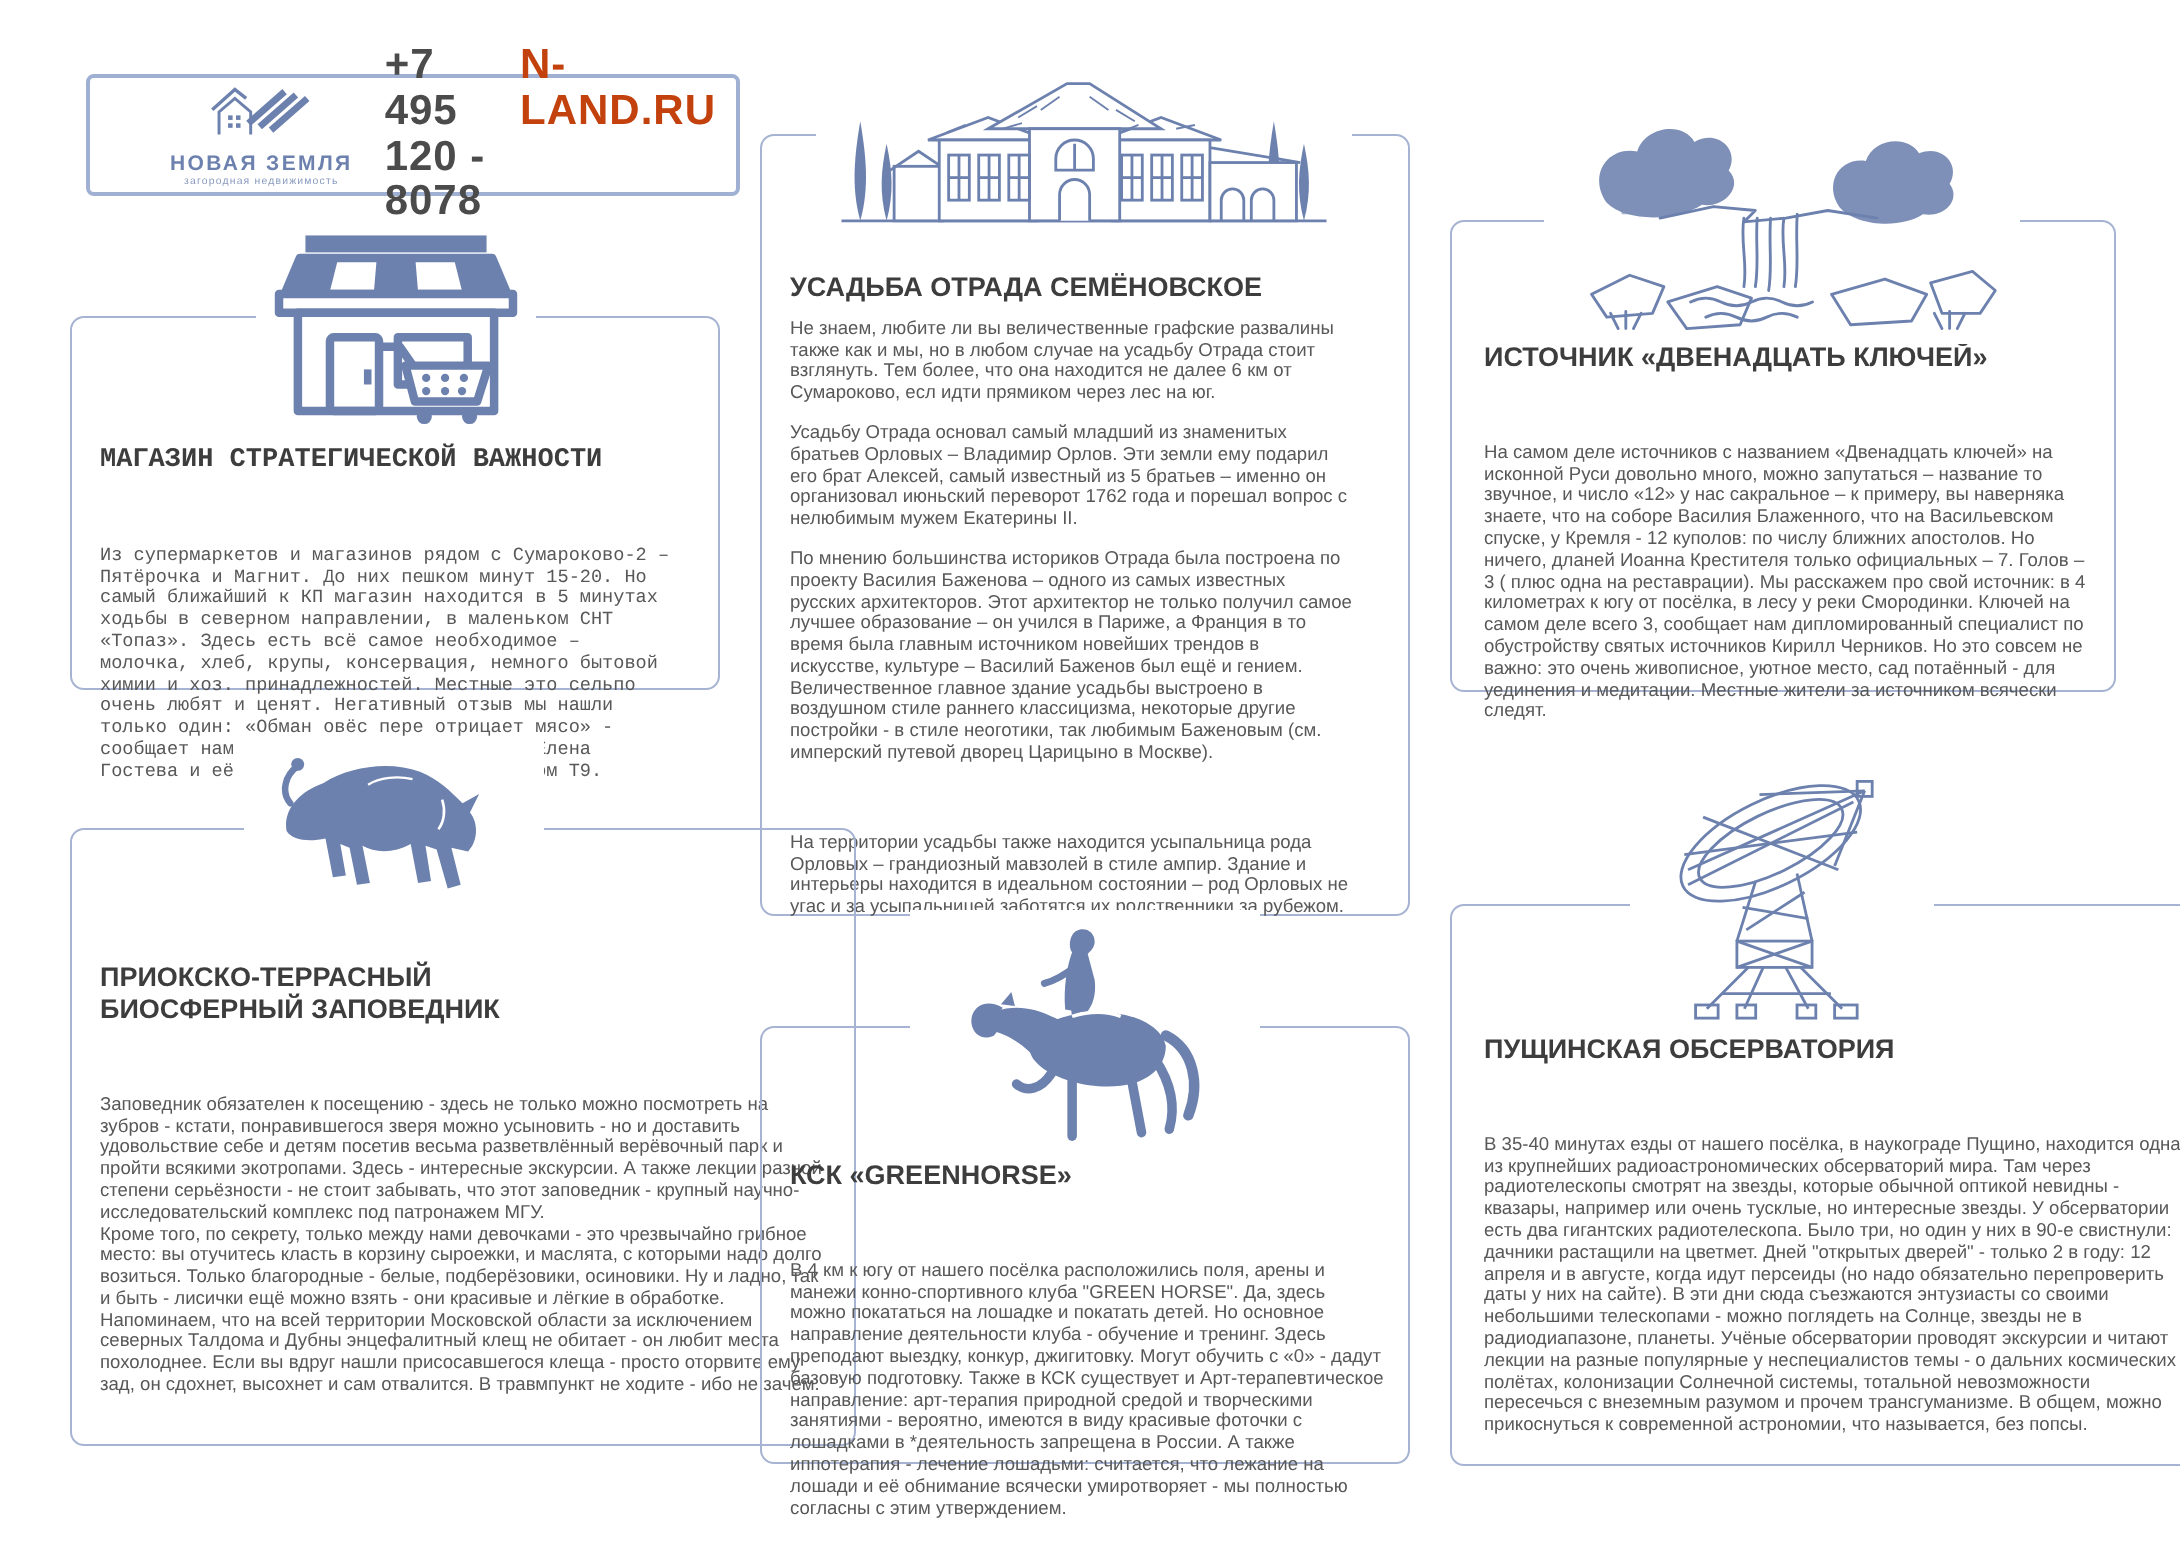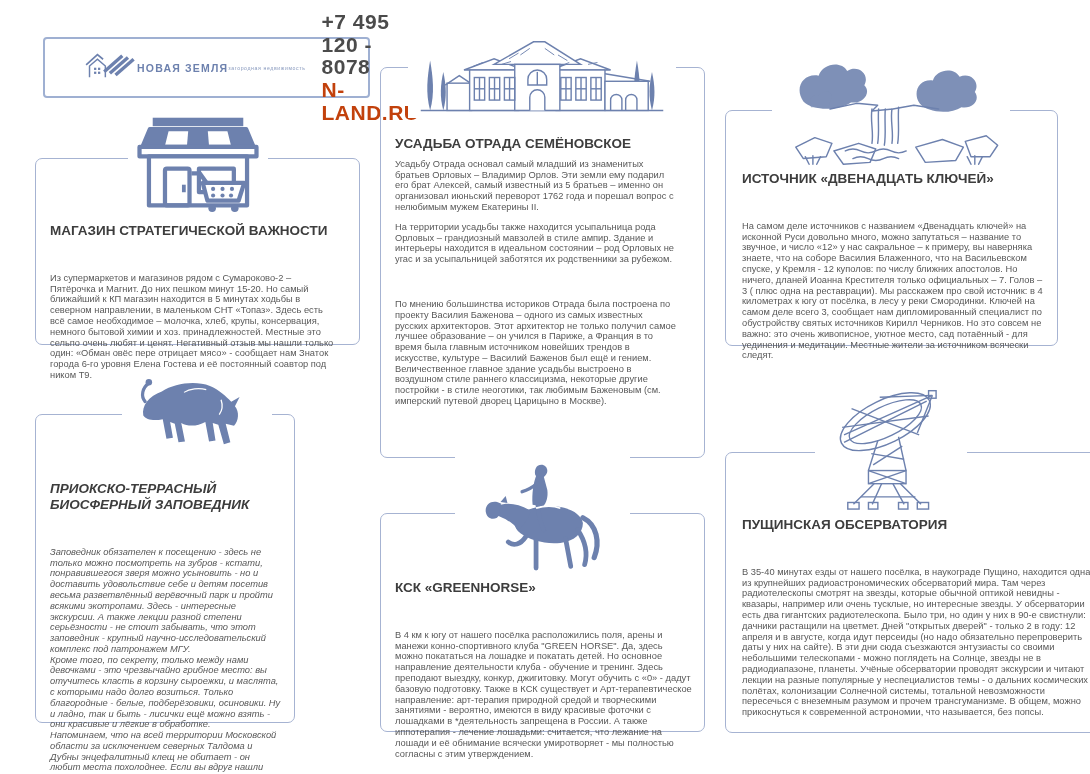--- a/index.html
+++ b/index.html
@@ -3,38 +3,38 @@
 <meta charset="utf-8">
 <style>
   html,body{margin:0;padding:0;background:#fff;}
   .page{position:relative;width:1090px;height:774px;background:#fff;overflow:hidden;
         font-family:"Liberation Sans","DejaVu Sans",sans-serif;}
 
   
   .logo-card{position:absolute;left:43px;top:37px;width:327px;height:61px;
              border:2px solid #9fb0d2;border-radius:4px;box-sizing:border-box;
              display:flex;align-items:center;gap:16px;padding:0 10px 0 40px;}
-  .brand{display:flex;flex-direction:row;align-items:center;line-height:1;}
+  .brand{display:flex;flex-direction:column;align-items:center;line-height:1;}
   .brand-name{font-size:10.5px;font-weight:bold;letter-spacing:1.2px;color:#6d81ae;margin-top:2px;white-space:nowrap;}
   .brand-tagline{font-size:5.2px;letter-spacing:.6px;color:#8a9bbf;margin-top:2px;white-space:nowrap;}
-  .contact{display:flex;flex-direction:column;line-height:1.08;color:#4b4b4b;}
+  .contact{display:flex;flex-direction:row;line-height:1.08;color:#4b4b4b;}
   .phone{font-size:21px;font-weight:bold;letter-spacing:.5px;text-decoration:none;color:#4b4b4b;}
   .site{font-size:21px;font-weight:bold;letter-spacing:.5px;text-decoration:none;color:#c2410c;}
 
   
   .card{position:absolute;border:1.6px solid #a6b3d2;border-radius:7px;box-sizing:border-box;}
   .card h2{margin:0 0 7px;font-size:13.5px;line-height:1.18;font-weight:bold;color:#3d3d3d;}
   .card .body{font-size:9.3px;line-height:1.16;color:#585858;}
   .card .body p{margin:0 0 9px;white-space:pre-line;}
   .card .body p:last-child{margin-bottom:0;margin-top:34px;}
 
-  .card-store      {left:35px; top:158px;width:325px;height:187px;padding:64px 21px 0 14px;}
+  .card-store      {left:35px; top:158px;width:325px;height:187px;padding:64px 21px 0 14px;font-family:Liberation Mono, monospace;}
   .card-estate     {left:380px;top:67px; width:325px;height:391px;padding:68px 28px 0 14px;}
   .card-spring     {left:725px;top:110px;width:333px;height:236px;padding:60px 14px 12px 16px;}
-  .card-reserve    {left:35px; top:414px;width:260px;height:309px;padding:66px 12px 16px 14px;font-style:italic;}
+  .card-reserve    {left:35px; top:414px;width:393px;height:309px;padding:66px 12px 16px 14px;}
   .card-horse      {left:380px;top:513px;width:325px;height:219px;padding:66px 12px 0 14px;}
   .card-observatory{left:725px;top:452px;width:385px;height:281px;padding:64px 14px 0 16px;}
   .card-reserve h2{max-width:220px;}
 
   
   .illus{position:absolute;background:#fff;display:flex;align-items:center;justify-content:center;}
   .illus-store      {left:128px;top:112px;width:140px;height:102px;}
   .illus-estate     {left:408px;top:22px; width:268px;height:96px;}
   .illus-spring     {left:772px;top:48px; width:238px;height:124px;}
   .illus-reserve    {left:122px;top:370px;width:150px;height:104px;}
@@ -77,24 +77,25 @@
   <section class="card card-store">
     <h2>МАГАЗИН СТРАТЕГИЧЕСКОЙ ВАЖНОСТИ</h2>
     <div class="body">
       <p>Из супермаркетов и магазинов рядом с Сумароково-2 – Пятёрочка и Магнит. До них пешком минут 15-20. Но самый ближайший к КП магазин находится в 5 минутах ходьбы в северном направлении, в маленьком СНТ «Топаз». Здесь есть всё самое необходимое – молочка, хлеб, крупы, консервация, немного бытовой химии и хоз. принадлежностей. Местные это сельпо очень любят и ценят. Негативный отзыв мы нашли только один: «Обман овёс пере отрицает мясо» - сообщает нам Знаток города 6-го уровня Елена Гостева и её постоянный соавтор под ником Т9.</p>
     </div>
   </section>
 
   <section class="card card-estate">
     <h2>УСАДЬБА ОТРАДА СЕМЁНОВСКОЕ</h2>
     <div class="body">
+      <p>Не знаем, любите ли вы величественные графские развалины также как и мы, но в любом случае на усадьбу Отрада стоит взглянуть. Тем более, что она находится не далее 6 км от Сумароково, есл идти прямиком через лес на юг.</p>
       <p>Усадьбу Отрада основал самый младший из знаменитых братьев Орловых – Владимир Орлов. Эти земли ему подарил его брат Алексей, самый известный из 5 братьев – именно он организовал июньский переворот 1762 года и порешал вопрос с нелюбимым мужем Екатерины II.</p>
-      <p>На территории усадьбы также находится усыпальница рода Орловых – грандиозный мавзолей в стиле ампир. Здание и интерьеры находится в идеальном состоянии – род Орловых не угас и за усыпальницей заботятся их родственники за рубежом.</p>
       <p>По мнению большинства историков Отрада была построена по проекту Василия Баженова – одного из самых известных русских архитекторов. Этот архитектор не только получил самое лучшее образование – он учился в Париже, а Франция в то время была главным источником новейших трендов в искусстве, культуре – Василий Баженов был ещё и гением.
 Величественное главное здание усадьбы выстроено в воздушном стиле раннего классицизма, некоторые другие постройки - в стиле неоготики, так любимым Баженовым (см. имперский путевой дворец Царицыно в Москве).</p>
+      <p>На территории усадьбы также находится усыпальница рода Орловых – грандиозный мавзолей в стиле ампир. Здание и интерьеры находится в идеальном состоянии – род Орловых не угас и за усыпальницей заботятся их родственники за рубежом.</p>
     </div>
   </section>
 
   <section class="card card-spring">
     <h2>ИСТОЧНИК «ДВЕНАДЦАТЬ КЛЮЧЕЙ»</h2>
     <div class="body">
       <p>На самом деле источников с названием «Двенадцать ключей» на исконной Руси довольно много, можно запутаться – название то звучное, и число «12» у нас сакральное – к примеру, вы наверняка знаете, что на соборе Василия Блаженного, что на Васильевском спуске, у Кремля - 12 куполов: по числу ближних апостолов. Но ничего, дланей Иоанна Крестителя только официальных – 7. Голов – 3 ( плюс одна на реставрации). Мы расскажем про свой источник: в 4 километрах к югу от посёлка, в лесу у реки Смородинки. Ключей на самом деле всего 3, сообщает нам дипломированный специалист по обустройству святых источников Кирилл Черников. Но это совсем не важно: это очень живописное, уютное место, сад потаённый - для уединения и медитации. Местные жители за источником всячески следят.</p>
     </div>
   </section>
 

